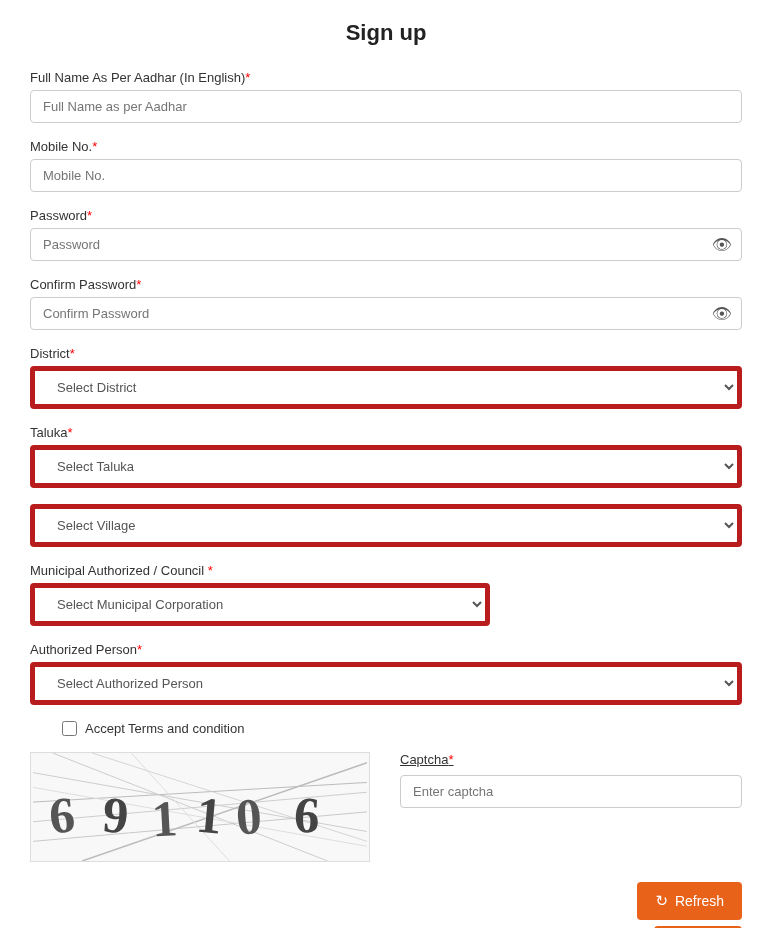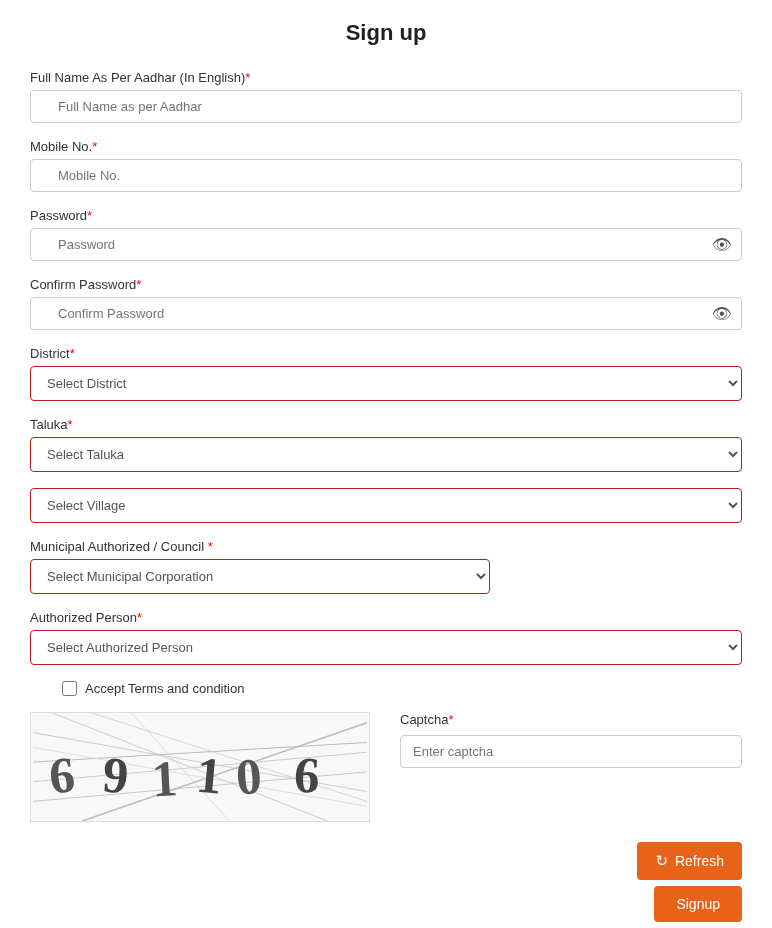--- a/index.html
+++ b/index.html
@@ -25,21 +25,21 @@
       display: block;
       margin-bottom: 5px;
       font-size: 13px;
       color: #333;
     }
     .required {
       color: red;
     }
     .form-input {
       width: 100%;
-      padding: 8px 27px;
+      padding: 8px 12px;
       border: 1px solid #ccc;
       border-radius: 4px;
       font-size: 13px;
       color: #7f1d1d;
       outline: none;
     }
     .input-wrapper {
       position: relative;
       display: flex;
       align-items: center;
@@ -50,22 +50,22 @@
     .eye-icon {
       position: absolute;
       right: 10px;
       cursor: pointer;
       color: #555;
       font-size: 16px;
       user-select: none;
     }
     .form-select {
       width: 100%;
-      padding: 8px 12px;
-      border: 1px solid #b91c1c;
+      padding: 8px 18px;
+      border: 5px solid #b91c1c;
       border-radius: 4px;
       font-size: 13px;
       color: #555;
       background: #fff;
       appearance: auto;
       outline: none;
       cursor: pointer;
     }
     .form-select-small {
       width: 460px;
@@ -109,20 +109,21 @@
     }
     .captcha-right {
       flex: 1;
       display: flex;
       flex-direction: column;
       gap: 8px;
     }
     .captcha-label {
       font-size: 13px;
       color: #333;
+      text-decoration: underline;
     }
     .captcha-input {
       width: 100%;
       padding: 8px 12px;
       border: 1px solid #ccc;
       border-radius: 4px;
       font-size: 13px;
       color: #6d28d9;
       outline: none;
     }

